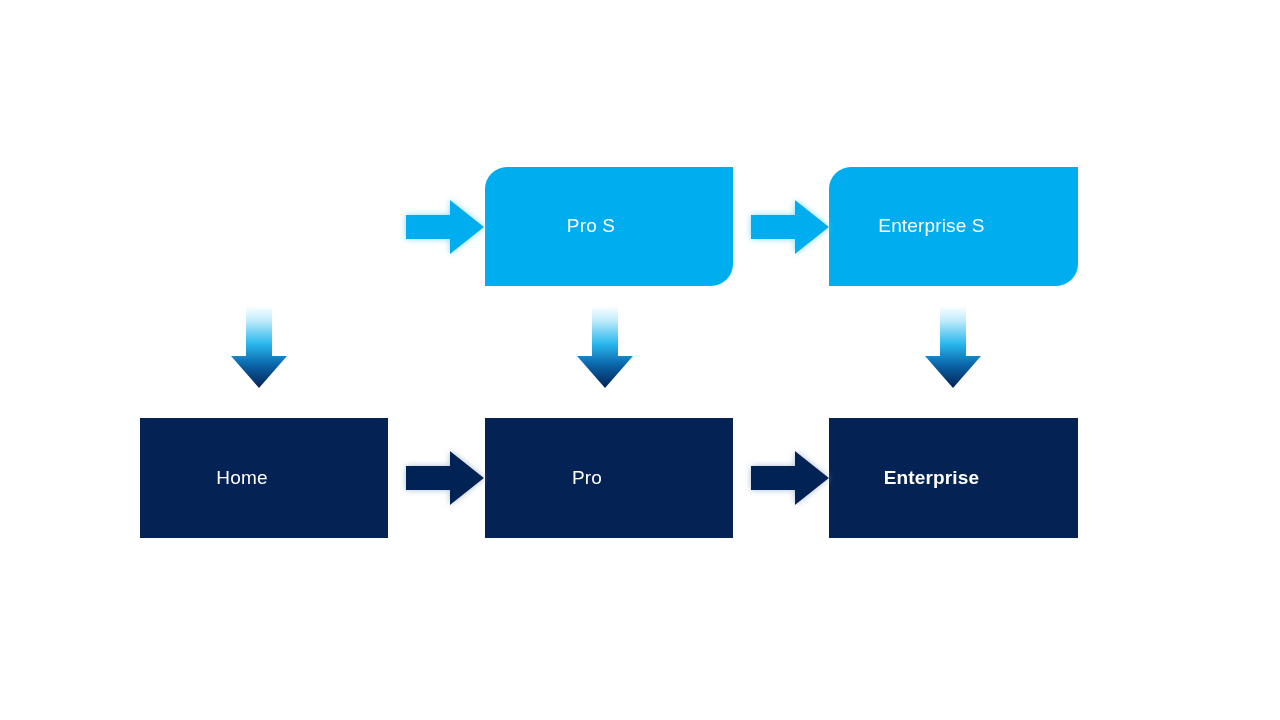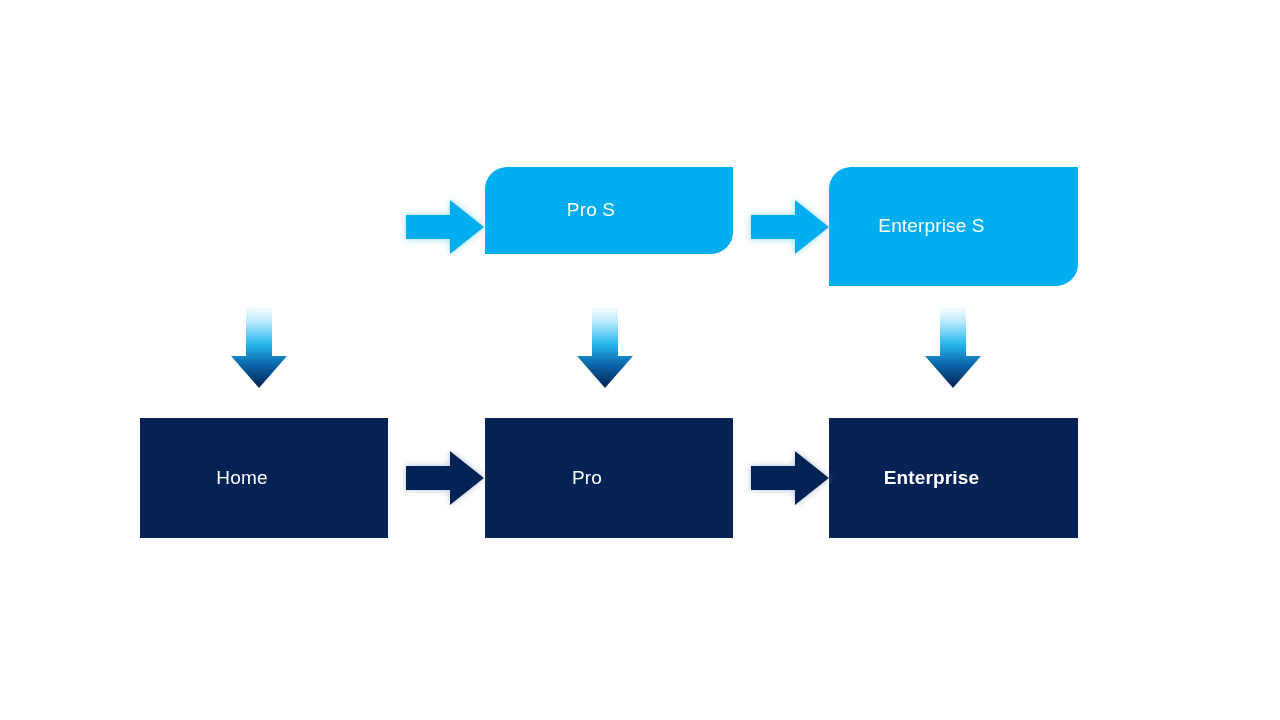--- a/index.html
+++ b/index.html
@@ -76,21 +76,21 @@
     width: 100%;
     height: 100%;
   }
 </style>
 </head>
 <body>
 
 <div id="canvas">
 
 
-  <div class="node service" style="left:485px; top:167px; width:248px; height:87px;padding-left:8px;">
+  <div class="node service" style="left:485px; top:167px; width:248px; height:119px;padding-left:8px;">
     <span class="node-label">Pro S</span>
   </div>
 
   <div class="node service" style="left:829px; top:167px; width:249px; height:119px;">
     <span class="node-label">Enterprise S</span>
   </div>
 
   <div class="h-arrow" style="left:406px; top:198px;">
     <svg viewBox="0 0 78 58" xmlns="http://www.w3.org/2000/svg">
       <defs>

